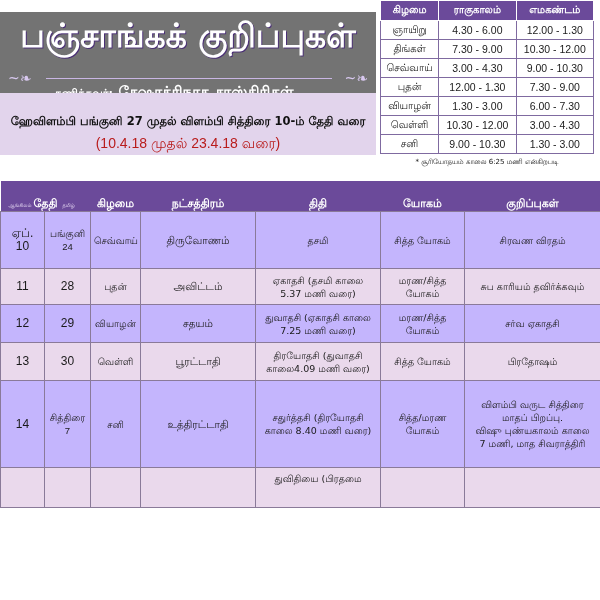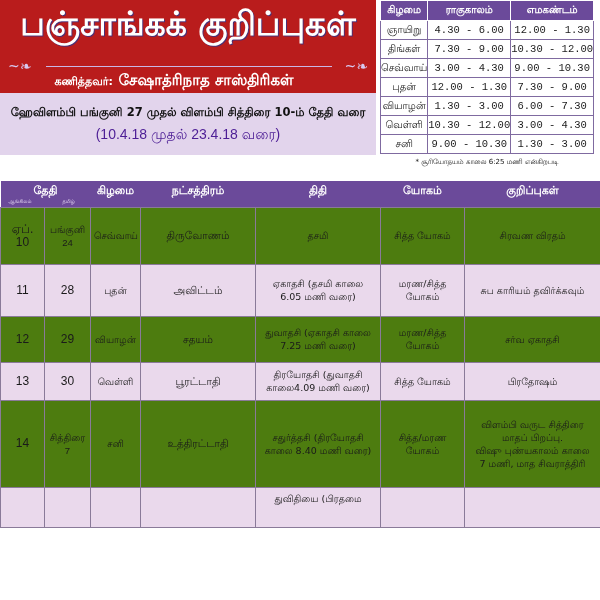--- a/index.html
+++ b/index.html
@@ -1,22 +1,22 @@
 <!DOCTYPE html>
 <html><head>
 <meta charset="utf-8">
 <style>
   * { box-sizing: border-box; margin: 0; padding: 0; }
   html, body { width: 600px; height: 600px; overflow: hidden; background: #ffffff; }
   body { font-family: "DejaVu Sans", sans-serif; color: #1a1a1a; position: relative; }
 
   
   .banner {
-    position: absolute; left: 0; top: 0; width: 376px; height: 93px;
-    background: #b91c1c;
+    position: absolute; left: 0; top: 12px; width: 376px; height: 93px;
+    background: #737373;
   }
   .banner .title {
     position: absolute; left: 0; top: 4px; width: 376px; text-align: center;
     color: #ffffff; font-weight: bold; font-size: 33px; letter-spacing: 0px;
     text-shadow: 1px 1px 0 #4a2f75;
     white-space: nowrap;
   }
   .banner .rule {
     position: absolute; left: 46px; top: 66px; width: 286px; height: 1px; background: #c9b6e4;
   }
@@ -30,66 +30,66 @@
     color: #ffffff; font-weight: bold; white-space: nowrap;
   }
   .banner .author .label { font-size: 11px; }
   .banner .author .name { font-size: 15px; }
 
   .subhead {
     position: absolute; left: 0; top: 93px; width: 376px; height: 62px;
     background: #e2d4ec; text-align: center;
   }
   .subhead .line1 {
-    margin-top: 12px; font-size: 11.5px; font-weight: bold; white-space: nowrap; color: #111;
+    margin-top: 21px; font-size: 11.5px; font-weight: bold; white-space: nowrap; color: #111;
   }
   .subhead .line2 {
-    margin-top: 6px; font-size: 14px; white-space: nowrap; color: #4c1d95;
+    margin-top: 6px; font-size: 14px; white-space: nowrap; color: #b91c1c;
     font-family: "Liberation Sans", sans-serif;
   }
 
   
   .rahu-wrap { position: absolute; left: 380px; top: 0; width: 220px; }
   table.rahu { border-collapse: collapse; width: 214px; font-size: 10.5px; }
   table.rahu th {
     background: #6b4a9a; color: #fff; font-weight: bold; height: 20px; font-size: 10px;
     border: 1px solid #ffffff;
   }
   table.rahu td {
     border: 1px solid #7f6aa0; height: 19px; text-align: center;
-    font-family: Liberation Mono, monospace; white-space: nowrap;
+    font-family: Liberation Sans, sans-serif; white-space: nowrap;
   }
   table.rahu td.day { font-family: "DejaVu Sans", sans-serif; font-size: 10px; }
   .rahu-note {
     margin-top: 4px; width: 214px; text-align: center; font-size: 7px; color: #111; white-space: nowrap;
   }
 
   
   table.main {
     position: absolute; left: 0; top: 181px; width: 600px; border-collapse: collapse;
     table-layout: fixed;
   }
   table.main th {
     background: #6b4a9a; color: #ffffff; font-size: 11px; font-weight: bold;
-    height: 26px; vertical-align: top; padding-top: 3px;
+    height: 26px; vertical-align: top; padding-top: 16px;
   }
   table.main th.date-head { position: relative; }
   table.main th .sub {
     position: absolute; bottom: 2px; font-size: 5px; font-weight: normal; color: #e8dcf5;
   }
   table.main th .sub.en { left: 8px; }
   table.main th .sub.ta { left: 62px; }
   table.main td {
     border: 1px solid #8a7a99; text-align: center; vertical-align: middle;
     font-size: 10.5px; line-height: 13px; padding: 0 3px;
   }
   table.main td.num { font-family: "Liberation Sans", sans-serif; font-size: 12px; }
   table.main td.small { font-size: 9.5px; }
   table.main tr.shade td { background: #ead9ec; }
-  table.main tr.plain td { background: #4d7c0f; }
+  table.main tr.plain td { background: #c4b5fd; }
 </style>
 </head>
 <body>
 
 <div class="banner">
   <div class="title">பஞ்சாங்கக் குறிப்புகள்</div>
   <span class="flourish left">~❧</span>
   <div class="rule"></div>
   <span class="flourish right">~❧</span>
   <div class="author">
@@ -182,32 +182,32 @@
       <td class="num" style="white-space:pre-line">ஏப்.
 10</td>
       <td class="num small" style="white-space:pre-line">பங்குனி
 24</td>
       <td class="small">செவ்வாய்</td>
       <td>திருவோணம்</td>
       <td class="small" style="white-space:pre-line">தசமி</td>
       <td class="small" style="white-space:pre-line">சித்த யோகம்</td>
       <td class="small" style="white-space:pre-line">சிரவண விரதம்</td>
     </tr>
-    <tr class="shade" style="height:52px">
+    <tr class="shade" style="height:36px">
       <td class="num">11</td>
       <td class="num">28</td>
       <td class="small">புதன்</td>
       <td>அவிட்டம்</td>
       <td class="small" style="white-space:pre-line">ஏகாதசி (தசமி காலை
-6.05 மணி வரை)</td>
+5.37 மணி வரை)</td>
       <td class="small" style="white-space:pre-line">மரண/சித்த
 யோகம்</td>
       <td class="small" style="white-space:pre-line">சுப காரியம் தவிர்க்கவும்</td>
     </tr>
-    <tr class="plain" style="height:46px">
+    <tr class="plain" style="height:38px">
       <td class="num">12</td>
       <td class="num">29</td>
       <td class="small">வியாழன்</td>
       <td>சதயம்</td>
       <td class="small" style="white-space:pre-line">துவாதசி (ஏகாதசி காலை
 7.25 மணி வரை)</td>
       <td class="small" style="white-space:pre-line">மரண/சித்த
 யோகம்</td>
       <td class="small" style="white-space:pre-line">சர்வ ஏகாதசி</td>
     </tr>

